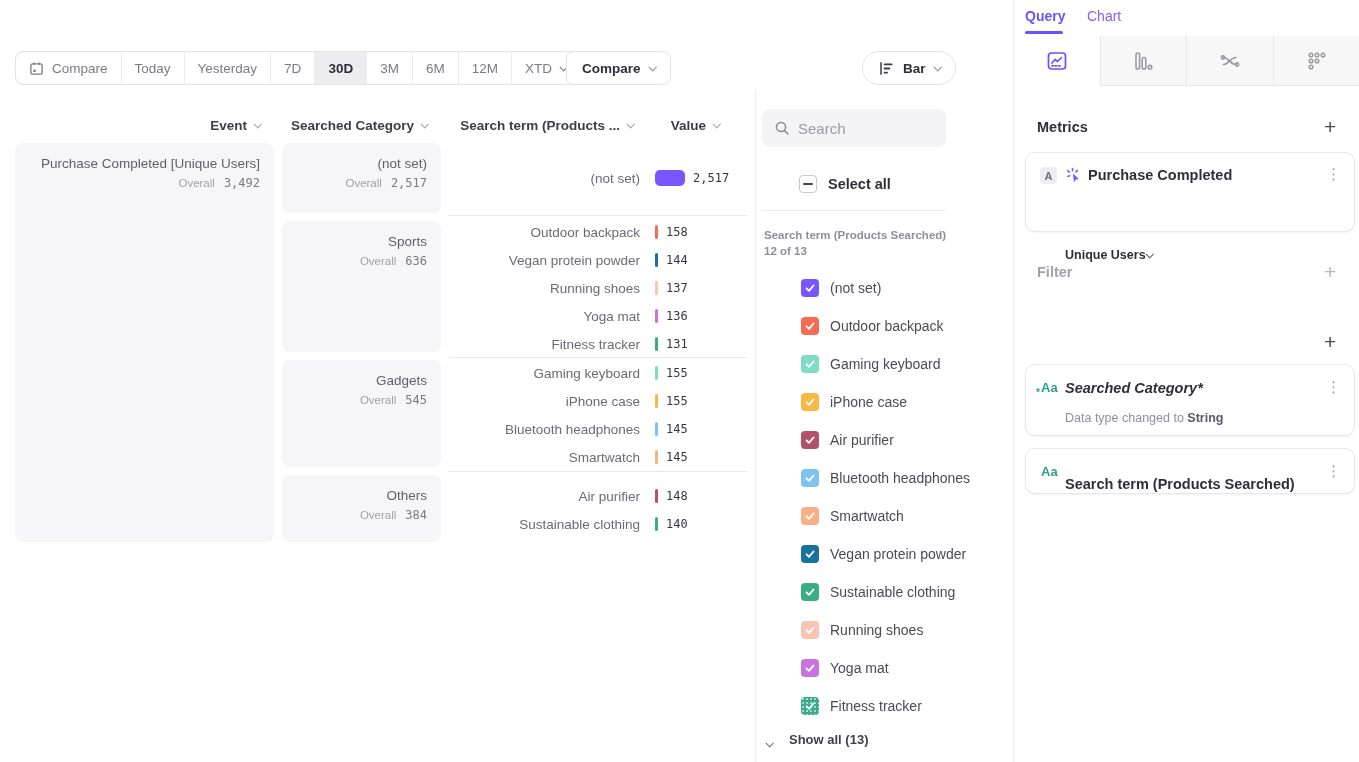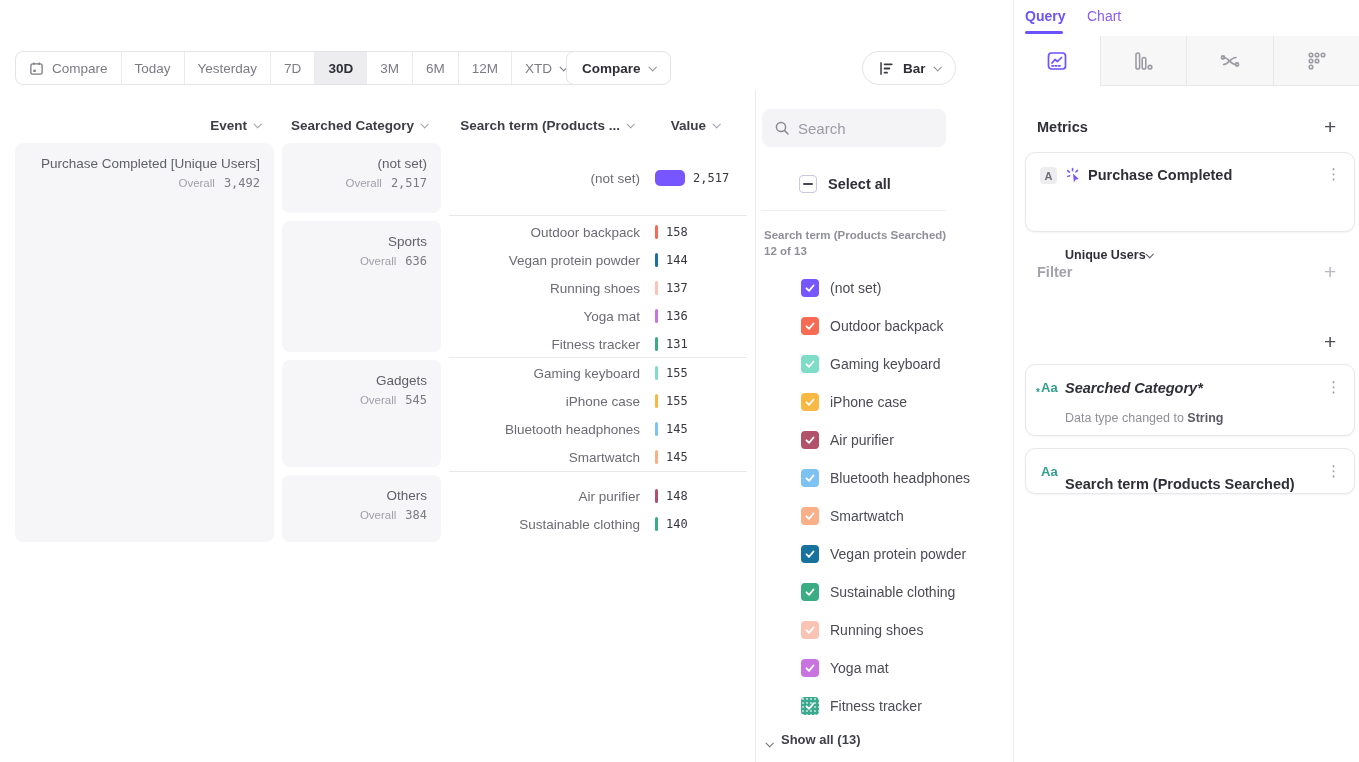--- a/index.html
+++ b/index.html
@@ -345,21 +345,21 @@
 </div>
 <div class="abs litem" style="top:696px;">
   <span class="cbx dotted" style="background-color: rgb(58, 169, 143);">
       <svg width="12" height="12" viewBox="0 0 12 12">
         <path d="M2.5 6.3 L5 8.8 L9.5 3.5" stroke="#fff" stroke-width="1.8" fill="none" stroke-linecap="round" stroke-linejoin="round"></path>
       </svg>
     </span>
   <span class="llbl">Fitness tracker</span>
 </div>
 
-<div class="abs" style="left:766px;top:732px;display:flex;align-items:flex-end;gap:9px;cursor:pointer;">
+<div class="abs" style="left:766px;top:732px;display:flex;align-items:flex-end;gap:17px;cursor:pointer;">
   <span class="chev" style="color:#6f6f79;"></span>
   <span style="font-size:13px;font-weight:bold;color:#3f3f49;">Show all (13)</span>
 </div>
 
 <div class="abs vdiv" style="left:1013px;top:0;height:762px;"></div>
 
 <div class="abs sbtab" style="left:1025px;color:#6a52fd;font-weight:bold;">Query</div>
 <div class="abs sbtab" style="left:1087px;color:#8b5cf6;">Chart</div>
 <div class="abs" style="left:1025px;top:31px;width:38px;height:3px;background:#6a52fd;border-radius:2px;"></div>
 

